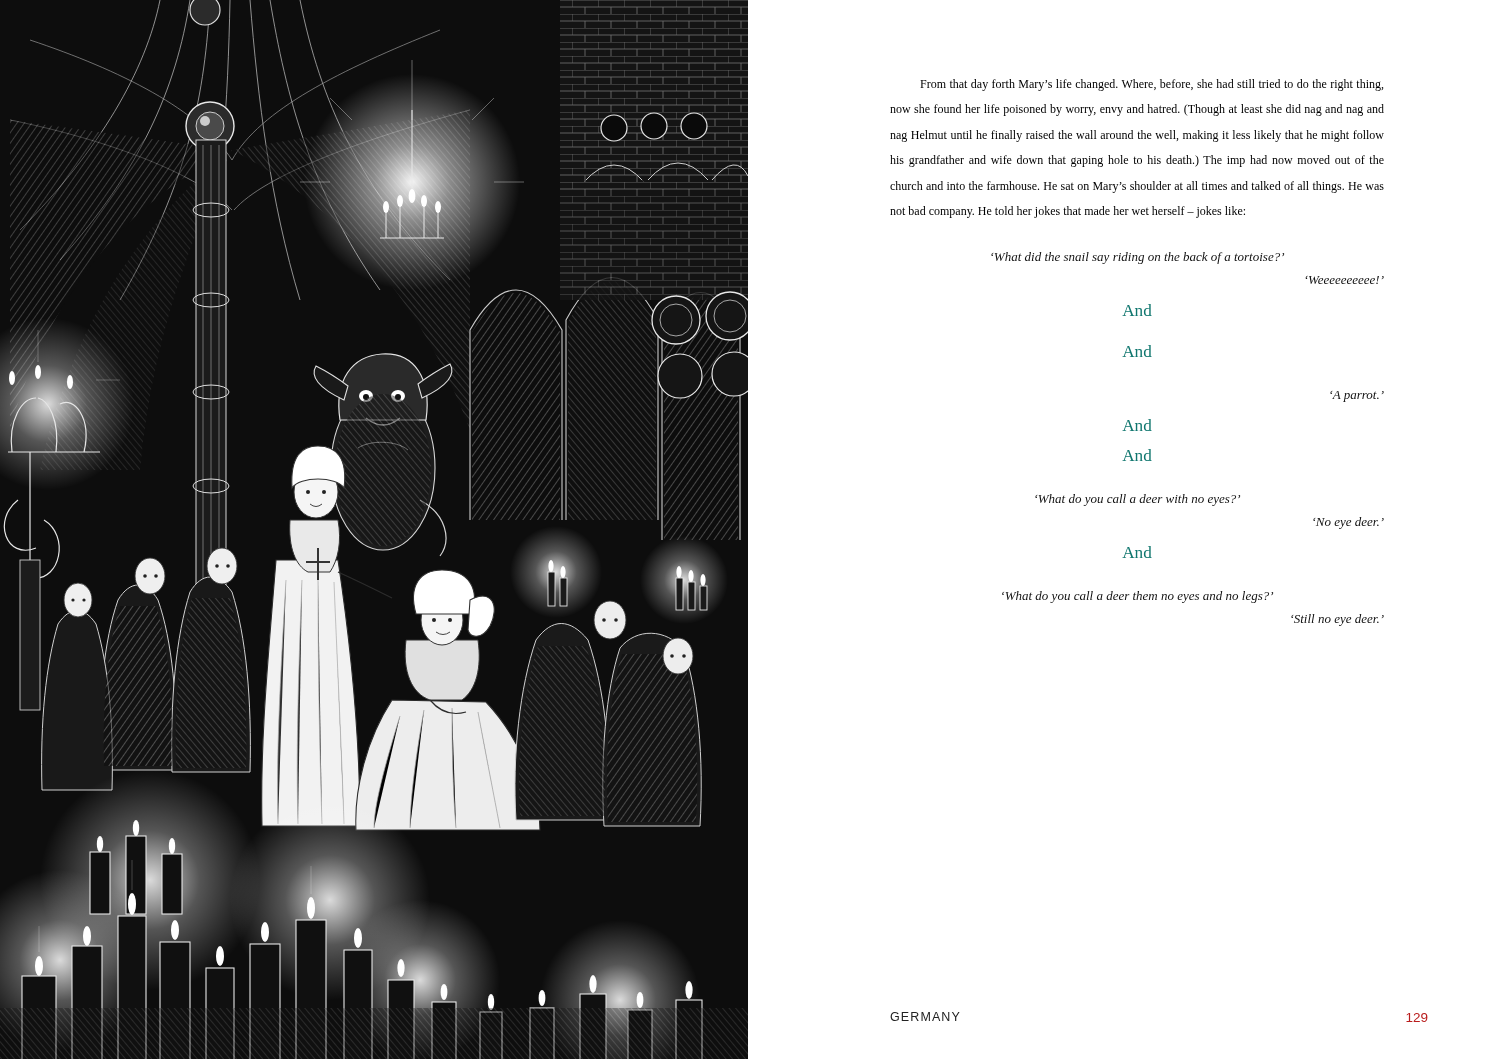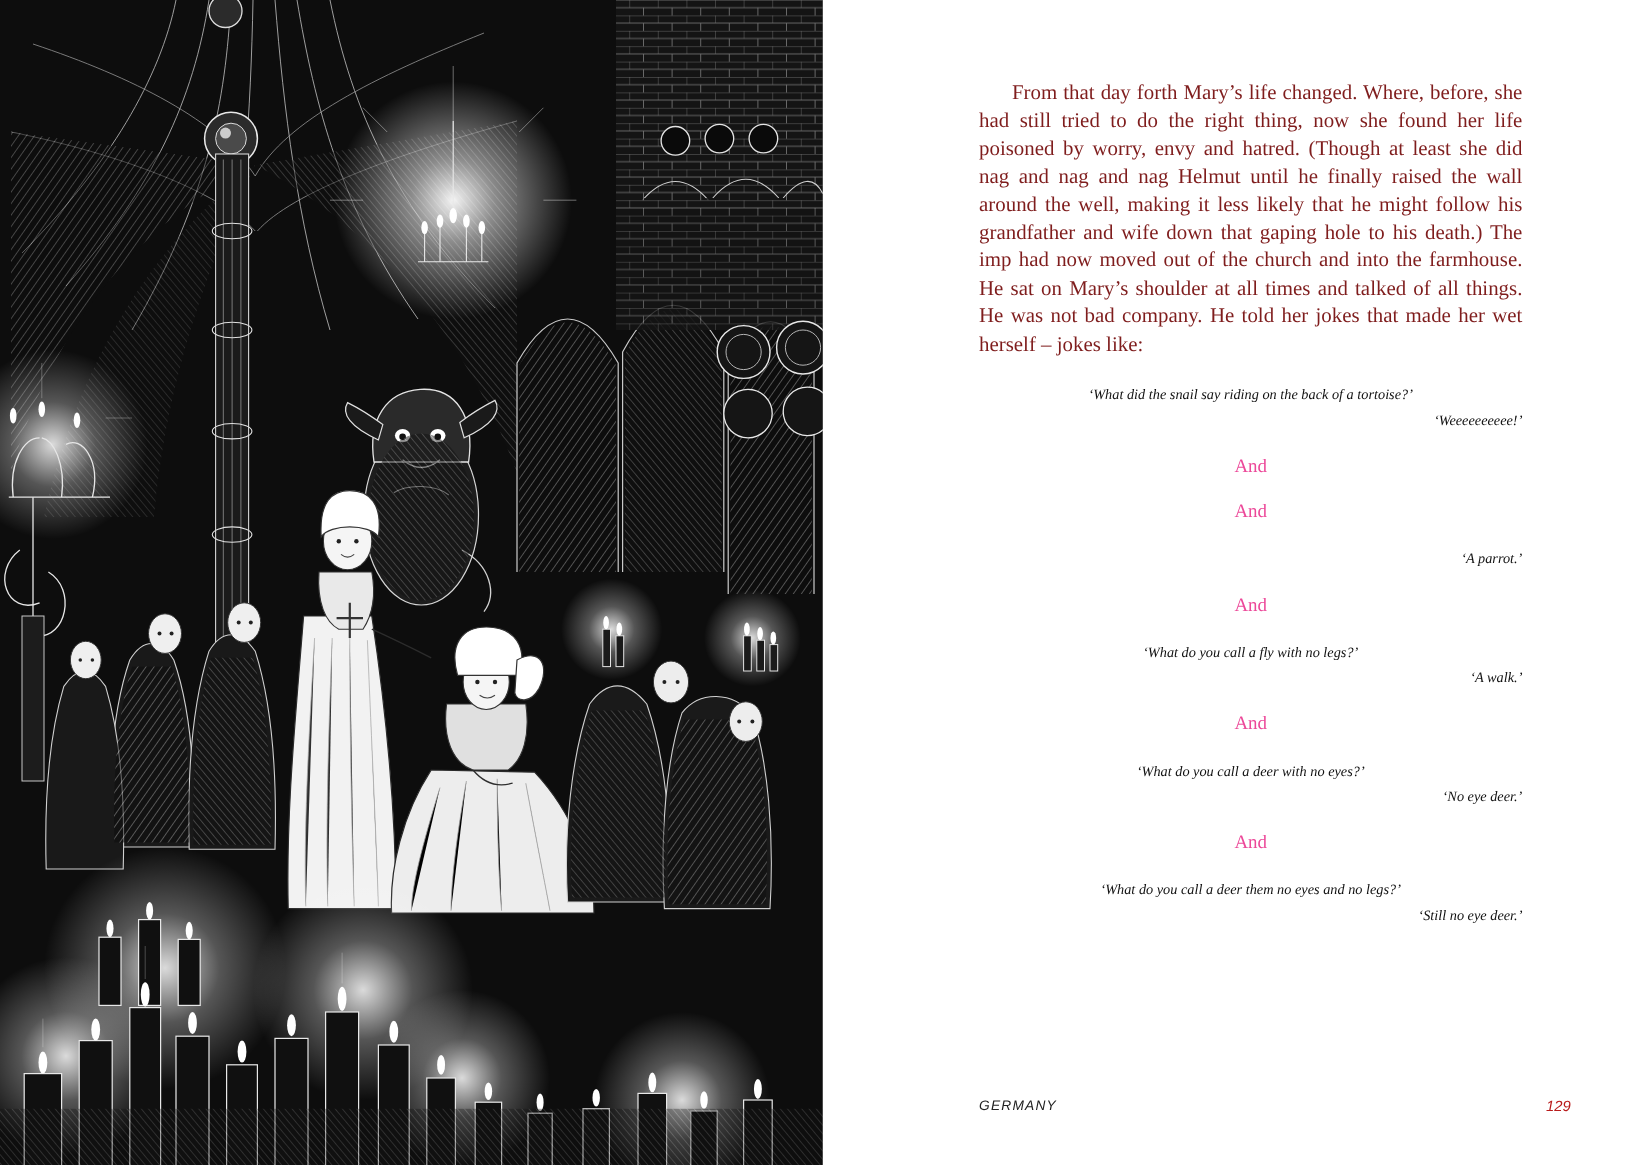--- a/index.html
+++ b/index.html
@@ -46,53 +46,52 @@
     background: #ffffff;
   }
   .column {
     position: absolute;
     left: 138px;
     top: 72px;
     width: 494px;
   }
   p.body {
     margin: 0;
-    font-size: 19px;
+    font-size: 12px;
     line-height: 25.4px;
     text-align: justify;
-    color: #7f1d1d;
+    color: #000000;
     hyphens: none;
   }
   p.body .indent { display: inline-block; width: 30px; }
 
   .joke-block {
     margin-top: 21px;
     text-align: center;
     font-style: italic;
     font-size: 13px;
     line-height: 23px;
     color: #111111;
   }
   .joke-block .q { display: block; }
   .joke-block .a { display: block; text-align: right; }
 
   .and {
-    margin-top: 21px;
+    margin-top: 10px;
     text-align: center;
     font-size: 17.2px;
-    color: #ec4899;
+    color: #0f766e;
   }
 
   .footer {
     position: absolute;
     left: 138px;
     right: 72px;
-    bottom: 43px;
+    bottom: 31px;
     height: 18px;
-    font-style: italic;
   }
   .footer .chapter {
     position: absolute;
     left: 0;
     top: 0;
     font-family: "Liberation Sans", sans-serif;
     font-size: 12.5px;
     letter-spacing: 1.1px;
     color: #222222;
   }
@@ -464,24 +463,20 @@
 
       <div class="joke-block">
       </div>
       <div class="and">And</div>
 
       <div class="joke-block">
         <span class="a">‘A parrot.’</span>
       </div>
       <div class="and">And</div>
 
-      <div class="joke-block">
-        <span class="q">‘What do you call a fly with no legs?’</span>
-        <span class="a">‘A walk.’</span>
-      </div>
       <div class="and">And</div>
 
       <div class="joke-block">
         <span class="q">‘What do you call a deer with no eyes?’</span>
         <span class="a">‘No eye deer.’</span>
       </div>
       <div class="and">And</div>
 
       <div class="joke-block">
         <span class="q">‘What do you call a deer them no eyes and no legs?’</span>

